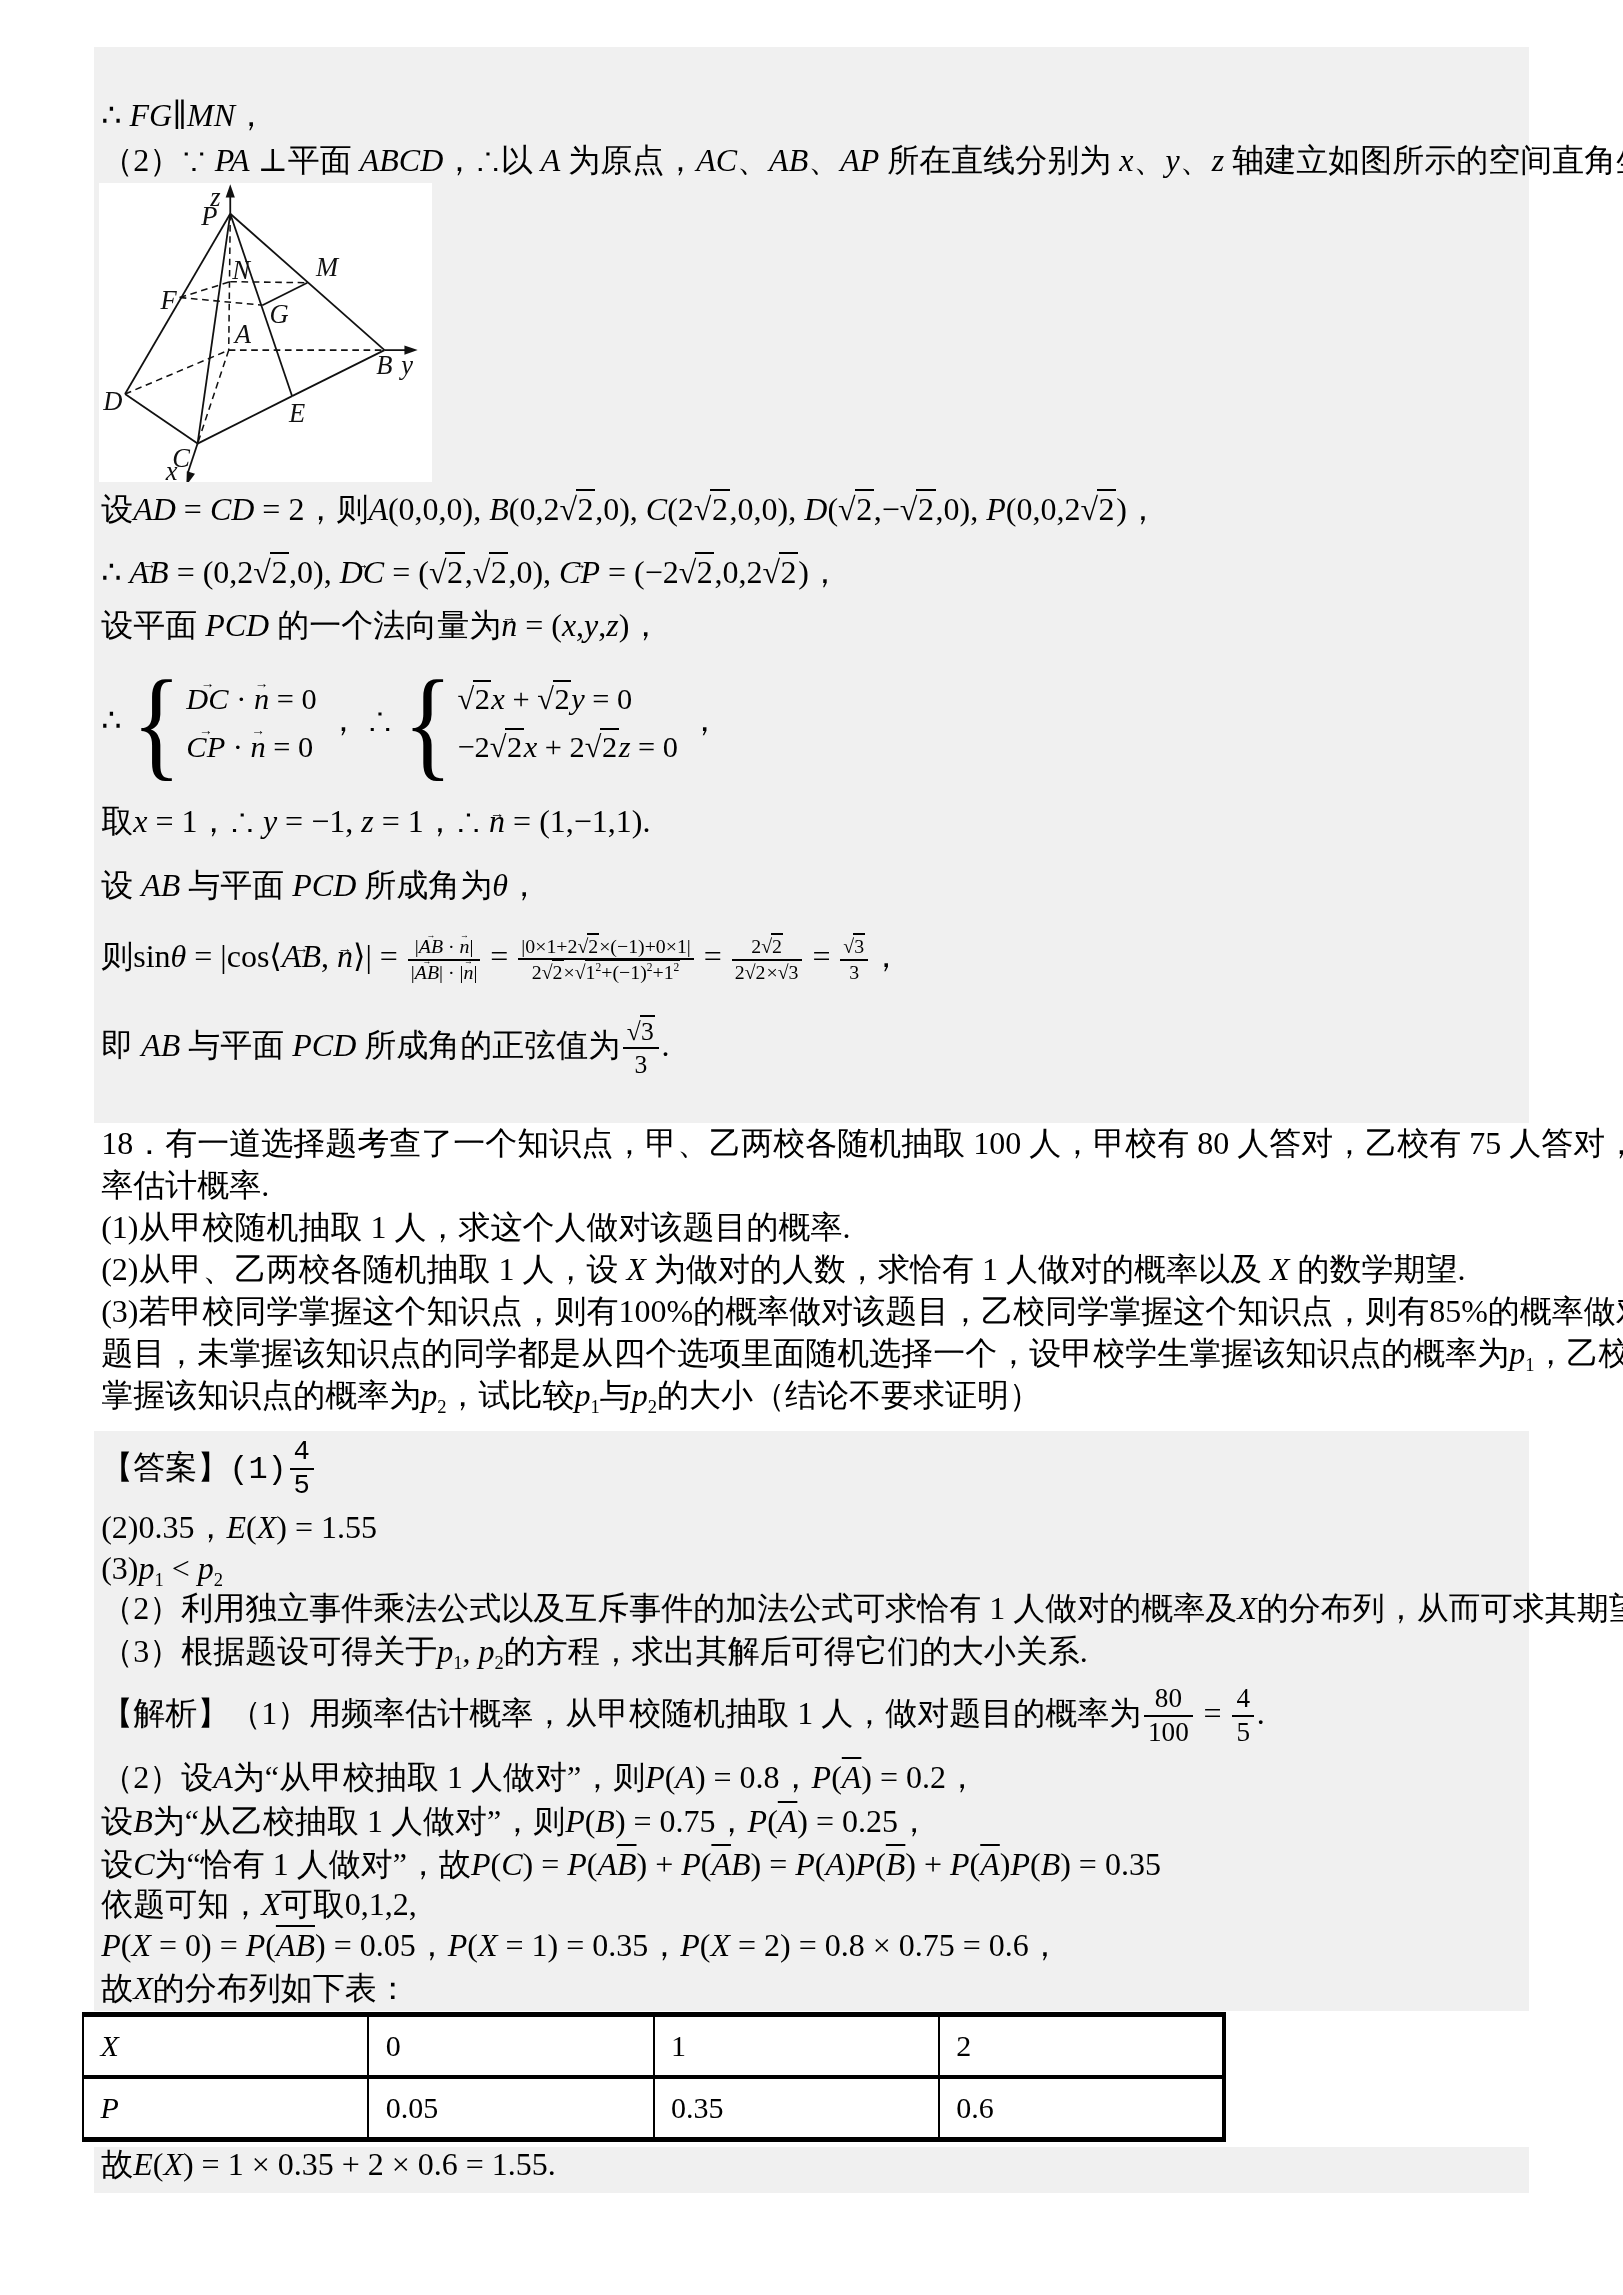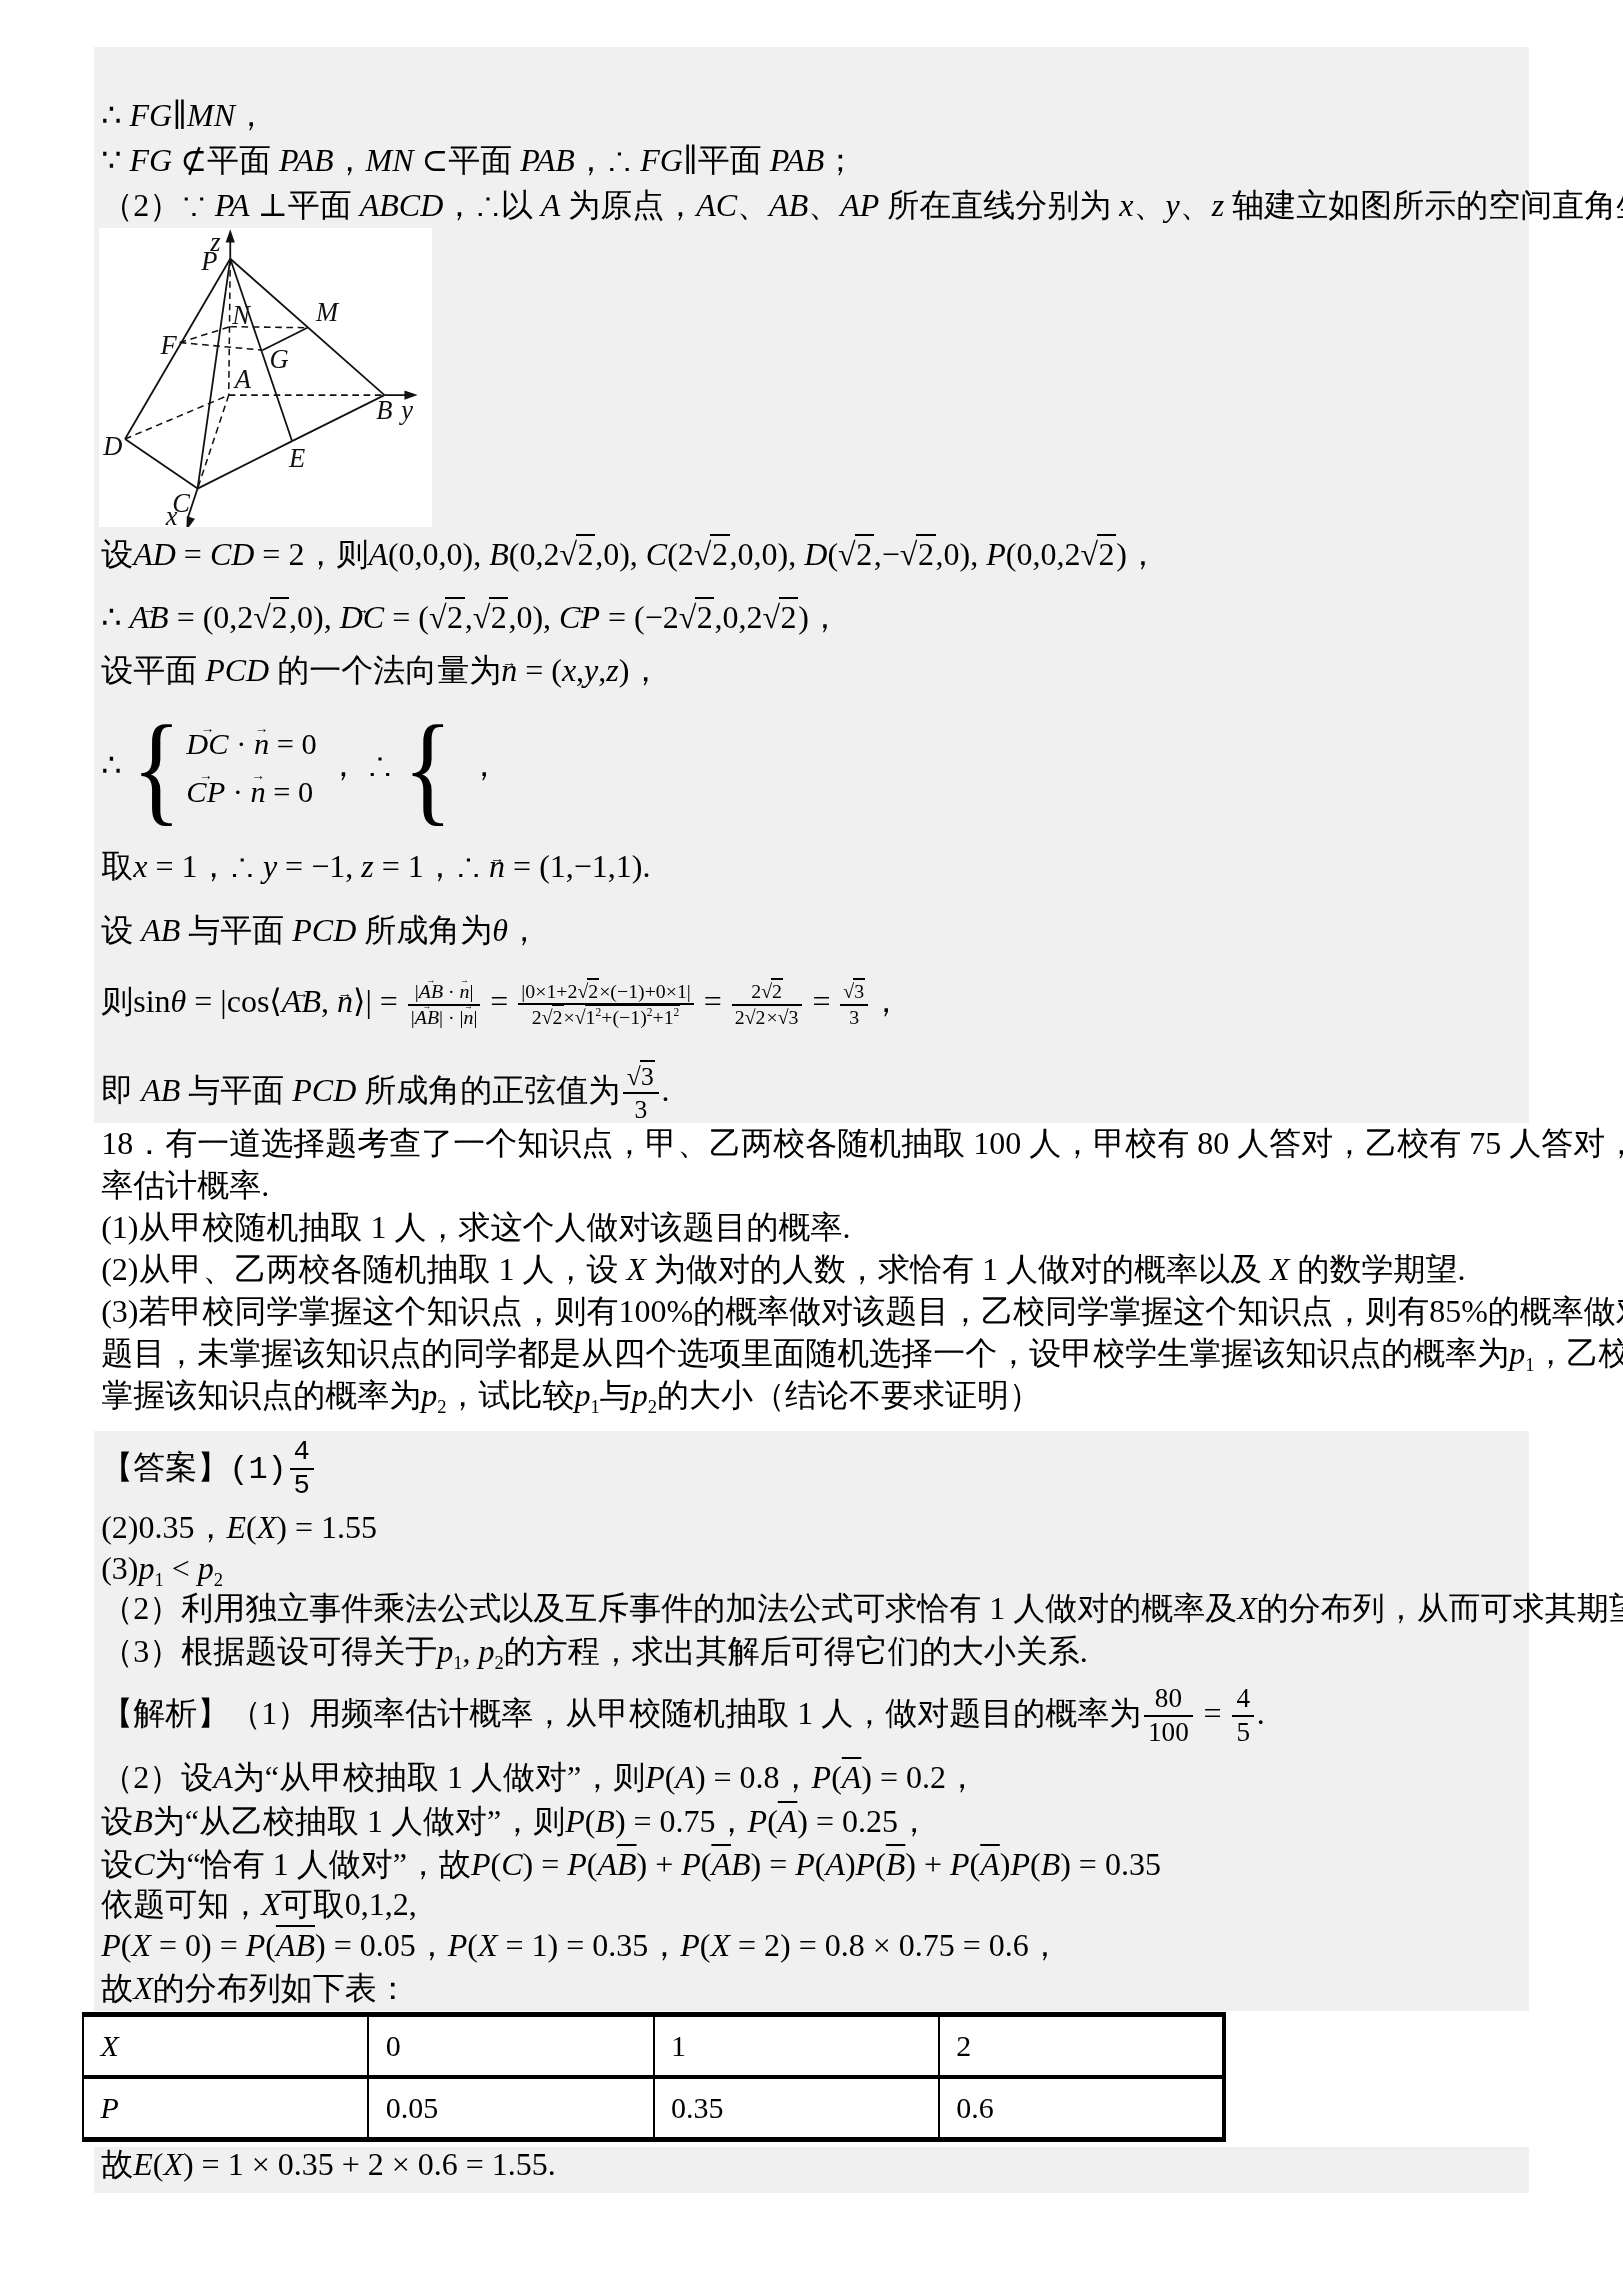--- a/index.html
+++ b/index.html
@@ -84,21 +84,20 @@
                     font-size:52px; fill:#111; }
 </style>
 </head>
 <body>
 
 <div id="page">
 
   <section id="block1">
     <div class="part1">
         <div class="line">∴ <i>FG</i>∥<i>MN</i>，</div>
-        <div class="line">∵ <i>FG</i> ⊄平面 <i>PAB</i>，<i>MN</i> ⊂平面 <i>PAB</i>，∴ <i>FG</i>∥平面 <i>PAB</i>；</div>
         <div class="line">（2）∵ <i>PA</i> ⊥平面 <i>ABCD</i>，∴以 <i>A</i> 为原点，<i>AC</i>、<i>AB</i>、<i>AP</i> 所在直线分别为 <i>x</i>、<i>y</i>、<i>z</i> 轴建立如图所示的空间直角坐标系，</div>
       </div>
 
     <div id="figbox">
       <svg width="333" height="299" viewBox="0 0 652 585" style="font-size:62px">
 
         <g stroke="#111" stroke-width="3" fill="none" stroke-dasharray="13 9">
           <line x1="257" y1="60" x2="254" y2="327"></line>
           <line x1="254" y1="327" x2="559" y2="327"></line>
           <line x1="254" y1="327" x2="193" y2="510"></line>
@@ -151,20 +150,24 @@
         <div class="line">∴ <span class="vec"><i>AB</i></span> = (0,2<span class="sqrt">√<span class="rad">2</span></span>,0), <span class="vec"><i>DC</i></span> = (<span class="sqrt">√<span class="rad">2</span></span>,<span class="sqrt">√<span class="rad">2</span></span>,0), <span class="vec"><i>CP</i></span> = (−2<span class="sqrt">√<span class="rad">2</span></span>,0,2<span class="sqrt">√<span class="rad">2</span></span>)，</div>
         <div class="line">设平面 <i>PCD</i> 的一个法向量为<span class="vec"><i>n</i></span> = (<i>x</i>,<i>y</i>,<i>z</i>)，</div>
         <div class="line">∴ <span class="cases">
             <span class="cbrace">{</span>
             <span class="ceqs">
               <span class="ceq"><span class="vec"><i>DC</i></span> · <span class="vec"><i>n</i></span> = 0</span>
               <span class="ceq"><span class="vec"><i>CP</i></span> · <span class="vec"><i>n</i></span> = 0</span>
             </span>
           </span> ，  ∴ <span class="cases">
             <span class="cbrace">{</span>
+            <span class="ceqs">
+              <span class="ceq">  <span class="sqrt">√<span class="rad">2</span></span><i>x</i> + <span class="sqrt">√<span class="rad">2</span></span><i>y</i> = 0</span>
+              <span class="ceq">−2<span class="sqrt">√<span class="rad">2</span></span><i>x</i> + 2<span class="sqrt">√<span class="rad">2</span></span><i>z</i> = 0</span>
+            </span>
           </span> ，</div>
         <div class="line">取<i>x</i> = 1，∴ <i>y</i> = −1, <i>z</i> = 1，∴ <span class="vec"><i>n</i></span> = (1,−1,1).</div>
         <div class="line">设 <i>AB</i> 与平面 <i>PCD</i> 所成角为<i>θ</i>，</div>
         <div class="line">则sin<i>θ</i> = |cos⟨<span class="vec"><i>AB</i></span>, <span class="vec"><i>n</i></span>⟩| = <span class="frac">
             <span class="num">|<span class="vec"><i>AB</i></span> · <span class="vec"><i>n</i></span>|</span>
             <span class="den">|<span class="vec"><i>AB</i></span>| · |<span class="vec"><i>n</i></span>|</span>
           </span> = <span class="frac">
             <span class="num">|0×1+2<span class="sqrt">√<span class="rad">2</span></span>×(−1)+0×1|</span>
             <span class="den">2<span class="sqrt">√<span class="rad">2</span></span>×<span class="sqrt">√<span class="rad">1<sup>2</sup>+(−1)<sup>2</sup>+1<sup>2</sup></span></span></span>
           </span> = <span class="frac">

